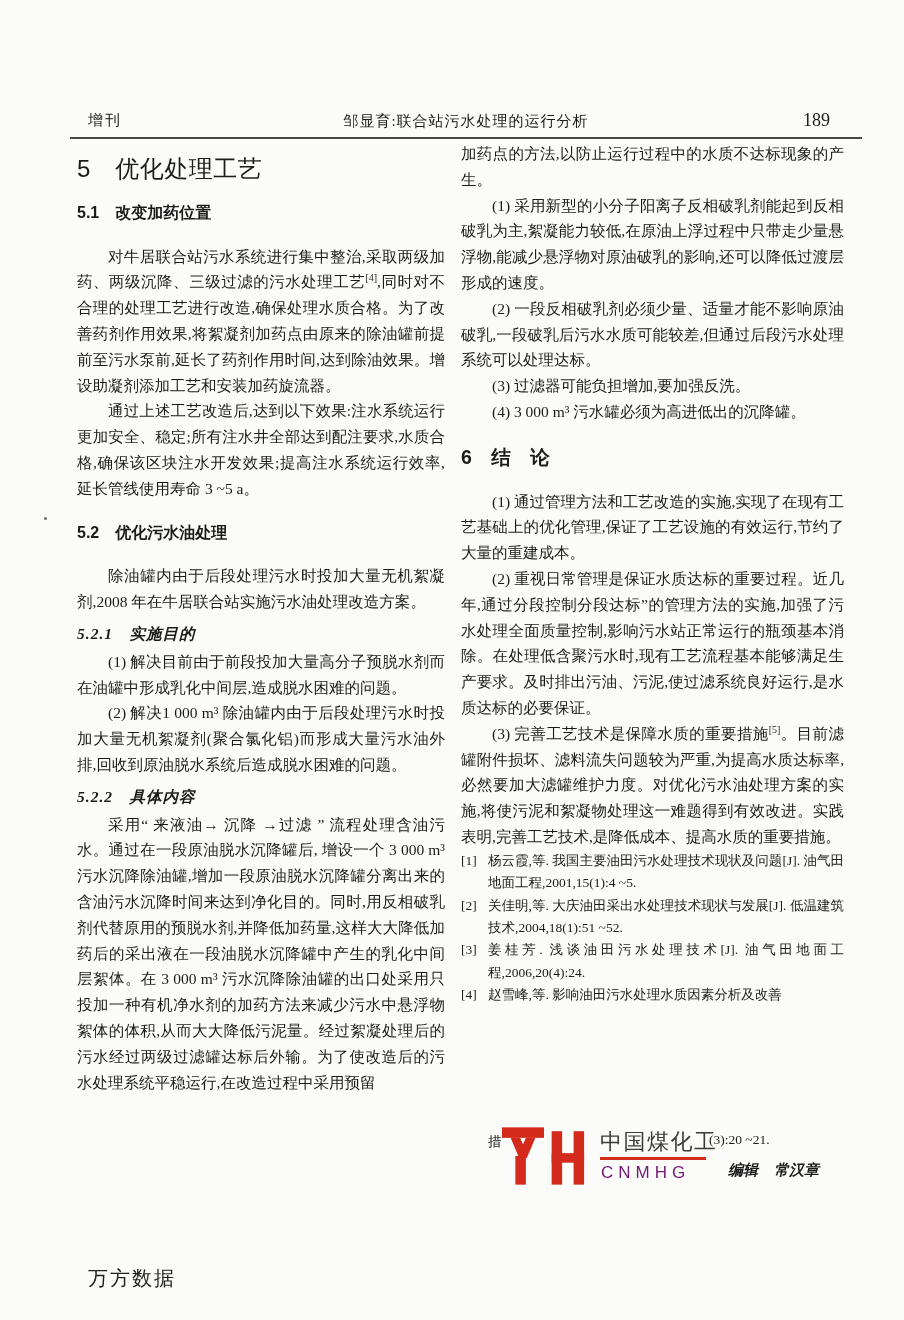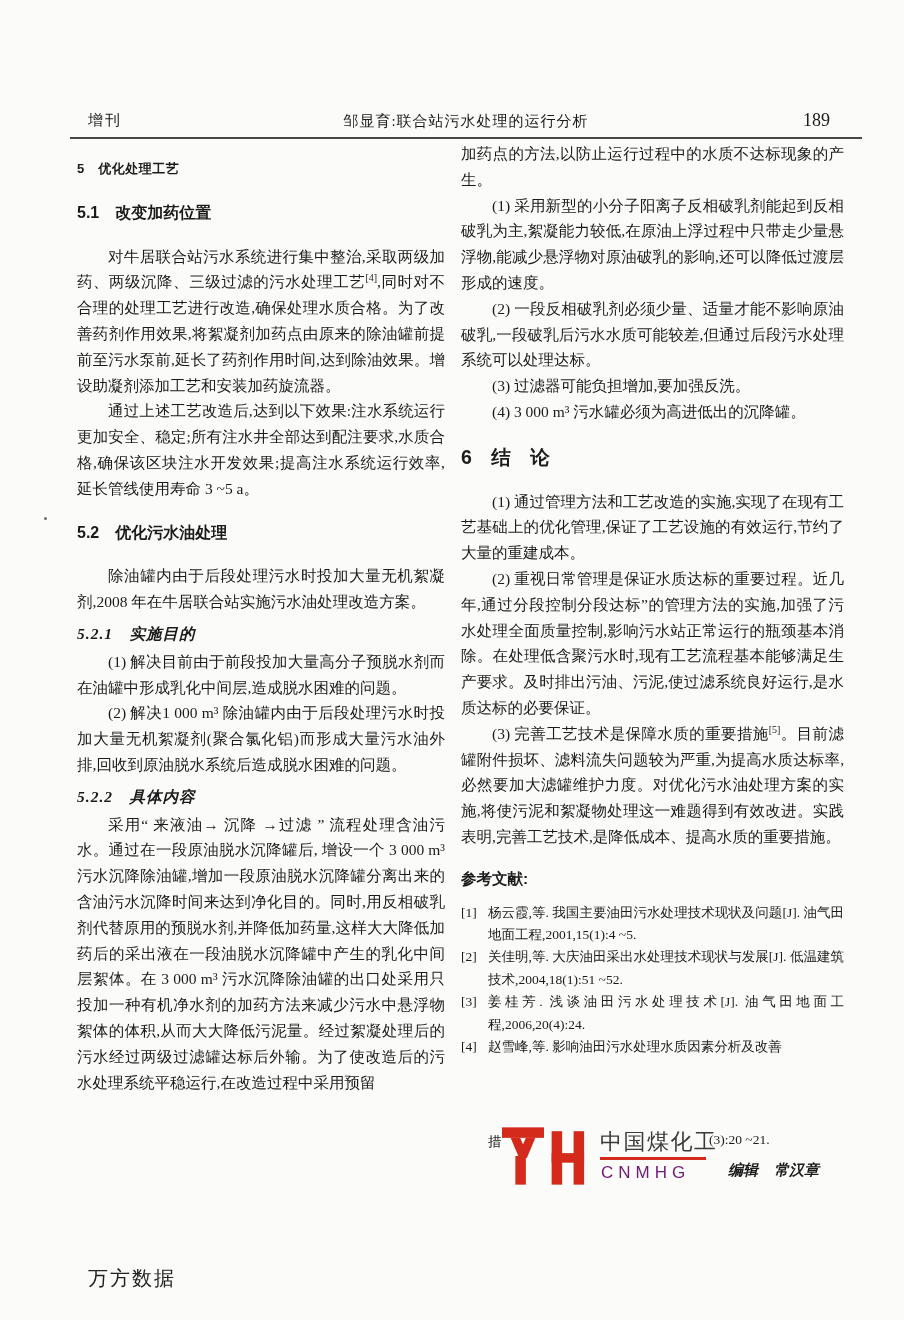--- a/index.html
+++ b/index.html
@@ -10,22 +10,22 @@
   }
   .header{position:absolute;top:110px;left:70px;width:792px;height:26px;font-size:15px;}
   .h-left{position:absolute;left:18px;top:1px;letter-spacing:2px;}
   .h-center{position:absolute;left:0;right:0;text-align:center;top:2px;letter-spacing:1px;}
   .h-right{position:absolute;right:32px;top:0;font-size:18px;}
   .header-rule{position:absolute;top:137px;left:70px;width:792px;height:2px;background:#474747;}
   .col{position:absolute;text-align:justify;font-size:15.5px;line-height:25.8px;}
   .col-left{left:77px;top:148px;width:368px;}
   .col-right{left:461px;top:141px;width:383px;}
   p{margin:0;text-indent:2em;}
-  .h-sec{font-family:"Liberation Sans","DejaVu Sans",sans-serif;font-weight:bold;
-         font-size:13px;margin:8px 0 12px;text-indent:0;letter-spacing:0.5px;}
+  .h-sec{font-family:"Liberation Sans","DejaVu Sans",sans-serif;font-weight:normal;
+         font-size:24px;margin:8px 0 12px;text-indent:0;letter-spacing:0.5px;}
   .h-sub{font-family:"Liberation Sans","DejaVu Sans",sans-serif;font-weight:bold;
          font-size:16px;margin:18px 0 18px;text-indent:0;}
   .h-sub3{font-style:italic;font-weight:600;font-size:15.5px;margin:6px 0 2px;text-indent:0;letter-spacing:1px;}
   .h-sec6{font-family:"Liberation Sans","DejaVu Sans",sans-serif;font-weight:bold;
           font-size:19.5px;margin:20px 0 18px;text-indent:0;}
   sup{font-size:10px;line-height:0;}
   .refs-heading{font-family:"Liberation Sans","DejaVu Sans",sans-serif;font-weight:bold;
                 font-size:15.5px;margin:16px 0 10px;text-indent:0;}
   .refs{font-size:13.5px;line-height:22.4px;}
   .ref{position:relative;padding-left:27px;text-indent:0;margin:0;}
@@ -76,21 +76,20 @@
   <div class="col col-right">
     <p style="text-indent:0;">加药点的方法,以防止运行过程中的水质不达标现象的产生。</p>
     <p>(1) 采用新型的小分子阳离子反相破乳剂能起到反相破乳为主,絮凝能力较低,在原油上浮过程中只带走少量悬浮物,能减少悬浮物对原油破乳的影响,还可以降低过渡层形成的速度。</p>
     <p>(2) 一段反相破乳剂必须少量、适量才能不影响原油破乳,一段破乳后污水水质可能较差,但通过后段污水处理系统可以处理达标。</p>
     <p>(3) 过滤器可能负担增加,要加强反洗。</p>
     <p>(4) 3 000 m³ 污水罐必须为高进低出的沉降罐。</p>
     <p class="h-sec6">6　结　论</p>
     <p>(1) 通过管理方法和工艺改造的实施,实现了在现有工艺基础上的优化管理,保证了工艺设施的有效运行,节约了大量的重建成本。</p>
     <p>(2) 重视日常管理是保证水质达标的重要过程。近几年,通过分段控制分段达标”的管理方法的实施,加强了污水处理全面质量控制,影响污水站正常运行的瓶颈基本消除。在处理低含聚污水时,现有工艺流程基本能够满足生产要求。及时排出污油、污泥,使过滤系统良好运行,是水质达标的必要保证。</p>
     <p><span>(3) 完善工艺技术是保障水质的重要措施</span><sup>[5]</sup><span>。目前滤罐附件损坏、滤料流失问题较为严重,为提高水质达标率,必然要加大滤罐维护力度。对优化污水油处理方案的实施,将使污泥和絮凝物处理这一难题得到有效改进。实践表明,完善工艺技术,是降低成本、提高水质的重要措施。</span></p>
-    <p class="refs-heading">参考文献:</p>
     <div class="refs">
       <p class="ref"><span class="ref-label">[1]</span><span>杨云霞,等. 我国主要油田污水处理技术现状及问题[J]. 油气田地面工程,2001,15(1):4 ~5.</span></p>
       <p class="ref"><span class="ref-label">[2]</span><span>关佳明,等. 大庆油田采出水处理技术现状与发展[J]. 低温建筑技术,2004,18(1):51 ~52.</span></p>
       <p class="ref"><span class="ref-label">[3]</span><span>姜桂芳. 浅谈油田污水处理技术[J]. 油气田地面工程,2006,20(4):24.</span></p>
       <p class="ref"><span class="ref-label">[4]</span><span>赵雪峰,等. 影响油田污水处理水质因素分析及改善</span></p>
     </div>
   </div>
 
   <div class="wm">
     <span class="wm-cont">措</span>

